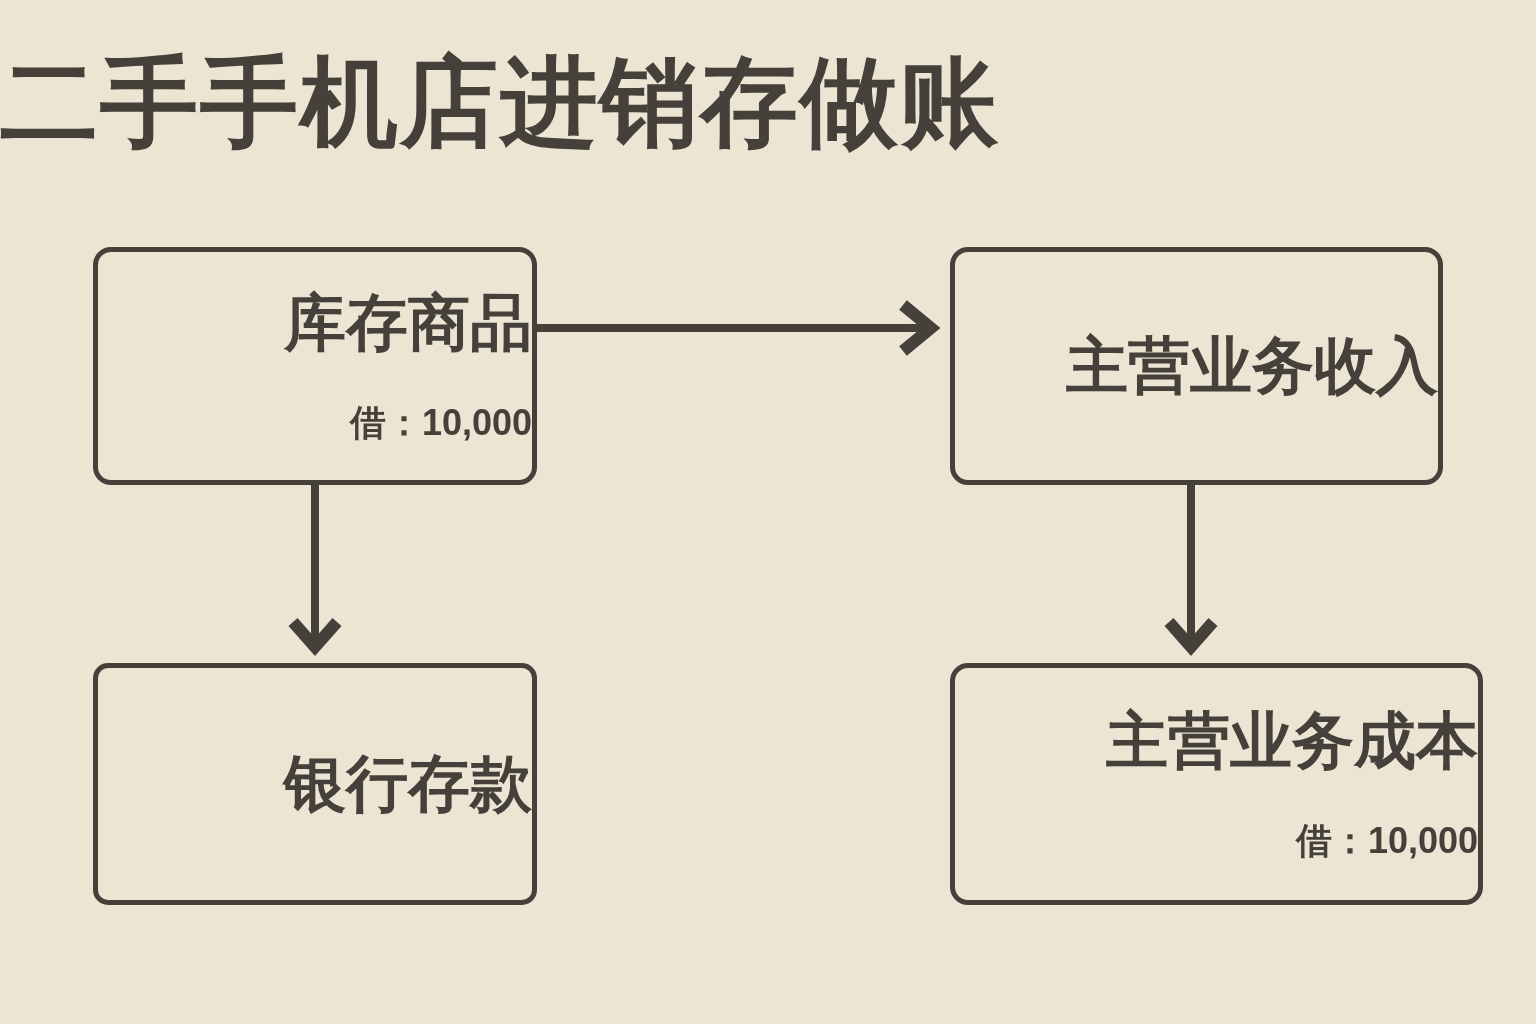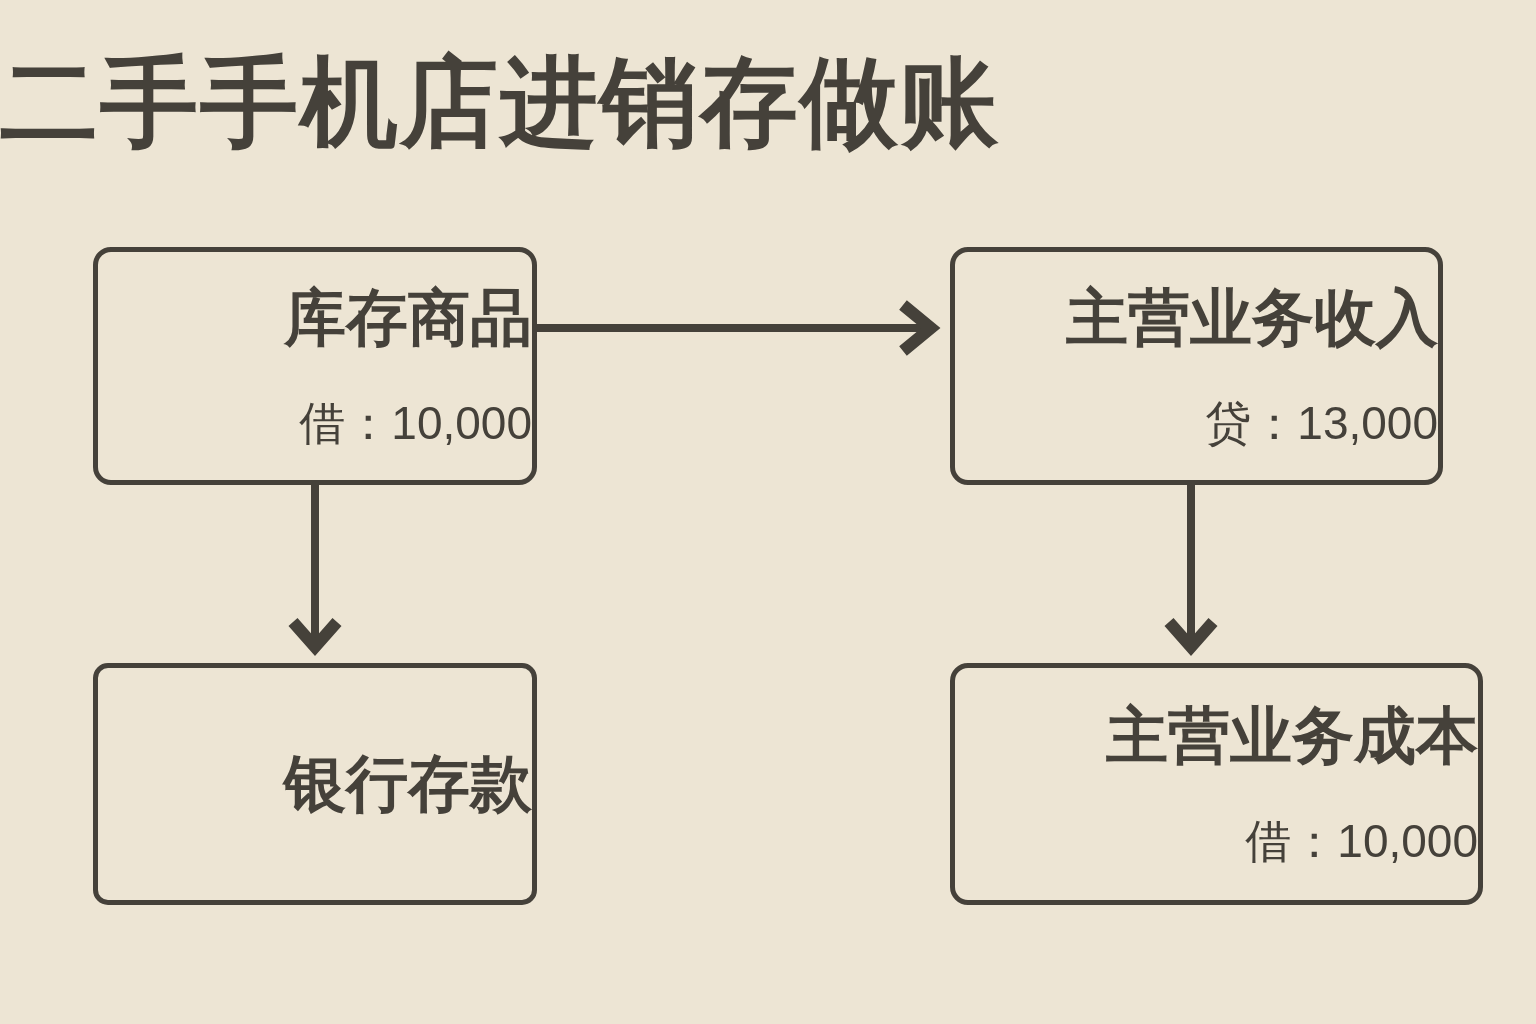--- a/index.html
+++ b/index.html
@@ -46,22 +46,22 @@
   .node-bl { left: 93px;  top: 663px; width: 444px; height: 242px; border-radius: 15px; }
   .node-br { left: 950px; top: 663px; width: 533px; height: 242px; }
   .node-label {
     font-size: 62px;
     font-weight: 800;
     line-height: 1;
     color: #45413A;
     white-space: nowrap;
   }
   .node-entry {
-    font-size: 46px;
-    font-weight: 400;
+    font-size: 36px;
+    font-weight: 700;
     line-height: 1;
     color: #45413A;
     white-space: nowrap;
     margin-top: 33px;
   }
   .arrow {
     position: absolute;
     overflow: visible;
   }
   .arrow line, .arrow polyline {
@@ -76,21 +76,20 @@
 
   <h1 class="title">二手手机店进销存做账</h1>
 
   <div class="node node-tl">
     <div class="node-label">库存商品</div>
     <div class="node-entry">借：10,000</div>
   </div>
 
   <div class="node node-tr">
     <div class="node-label">主营业务收入</div>
-    <div class="node-entry">贷：13,000</div>
   </div>
 
   <div class="node node-bl">
     <div class="node-label">银行存款</div>
   </div>
 
   <div class="node node-br">
     <div class="node-label">主营业务成本</div>
     <div class="node-entry">借：10,000</div>
   </div>

